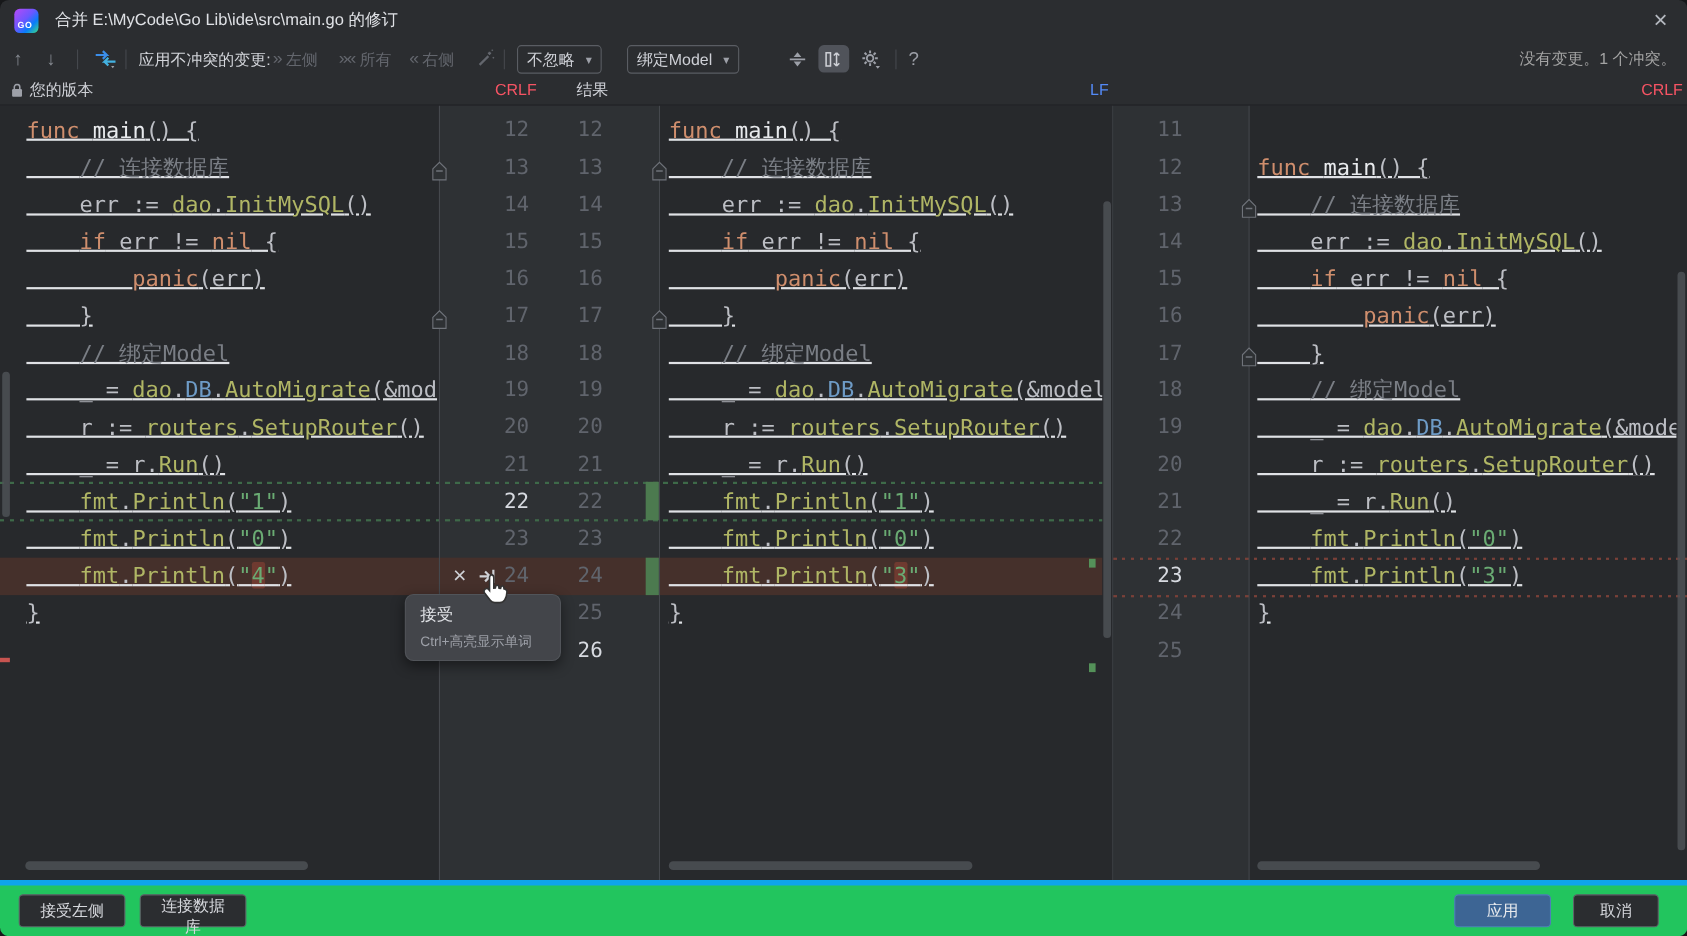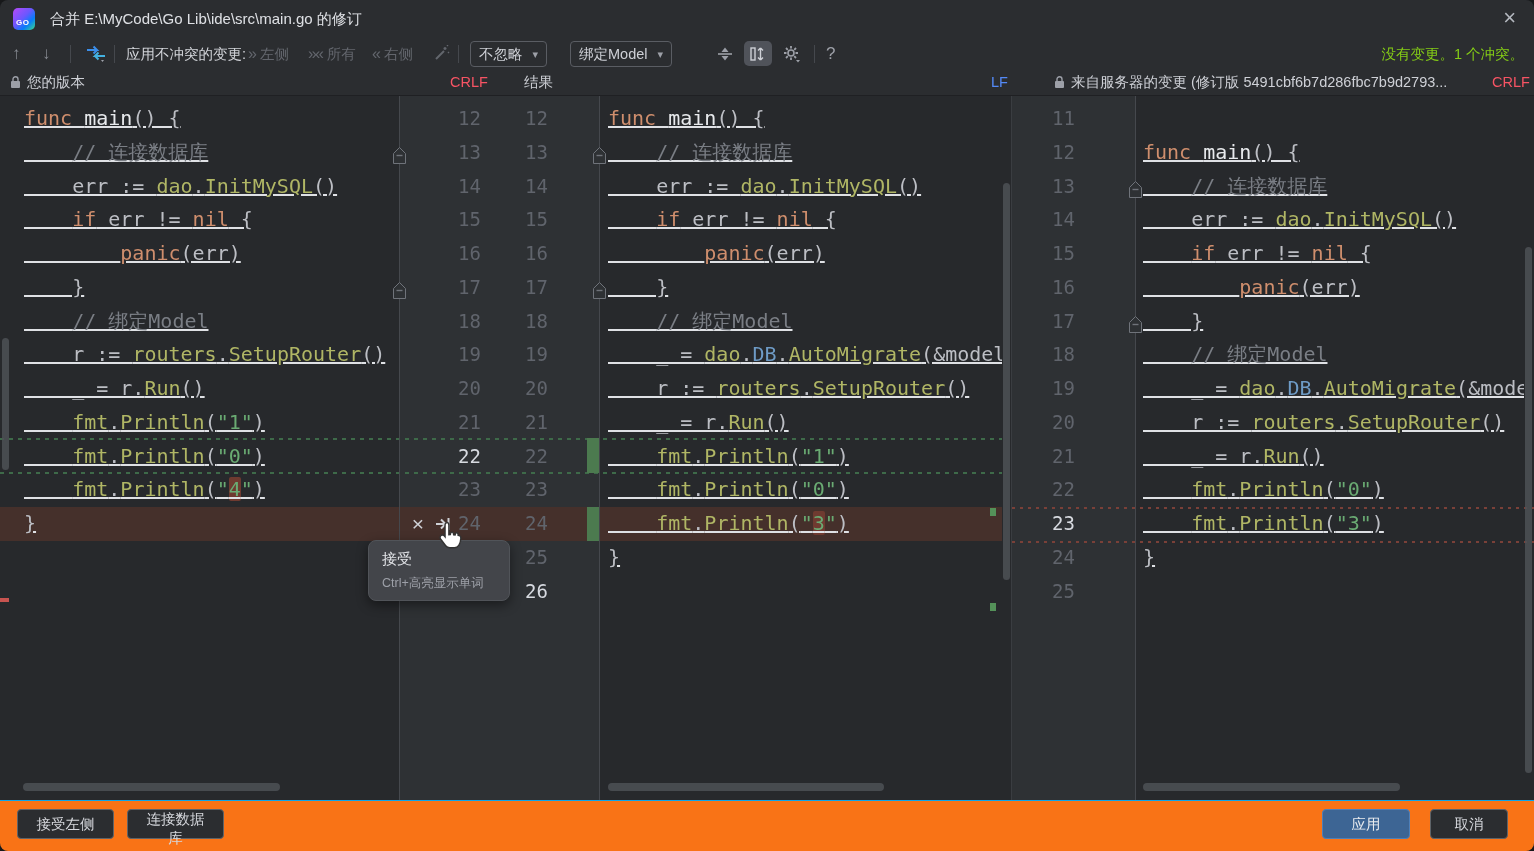--- a/index.html
+++ b/index.html
@@ -18,21 +18,21 @@
   .tb{position:absolute;top:0;height:32px;display:flex;align-items:center;}
   .tb-sep{position:absolute;top:7px;width:1px;height:18px;background:#45484D;}
   .arrow-ico{color:#878B92;font-size:17px;}
   .dim{color:#63666D;}
   .chev{font-size:16px;letter-spacing:-2px;margin-right:5px;color:#63666D;}
   .combo{position:absolute;top:3px;height:24px;border:1px solid #5A5D63;border-radius:4px;
     display:flex;align-items:center;padding:0 8px;color:#CED0D6;background:#2B2D30;}
   .combo .caret{margin-left:10px;color:#9DA0A8;font-size:11px;}
   .tb-toggle{position:absolute;top:3px;width:28px;height:25px;background:#50535A;border-radius:5px;
     display:flex;align-items:center;justify-content:center;}
-  .status-right{position:absolute;right:10px;top:0;height:32px;line-height:32px;font-size:14.5px;color:#84cc16;}
+  .status-right{position:absolute;right:10px;top:0;height:32px;line-height:32px;font-size:14.5px;color:#a3a3a3;}
   
   .colheaders{position:absolute;top:70px;left:0;right:0;height:26px;font-size:14.5px;border-bottom:1px solid #1F2023;box-sizing:border-box;}
   .ch{position:absolute;top:0;height:25px;line-height:25px;display:flex;align-items:center;color:#CED0D6;}
   .eol-red{color:#F75464;}
   .eol-blue{color:#548AF7;}
   
   .editors{position:absolute;top:96px;left:0;width:1534px;height:704px;background:#27292C;overflow:hidden;}
   .gutter-bg{position:absolute;top:0;height:704px;background:#2E3134;}
   .vline{position:absolute;top:0;width:1px;height:704px;background:#45484D;}
   .pane{position:absolute;top:0;height:704px;padding-top:6px;box-sizing:border-box;overflow:hidden;text-decoration:underline;}
@@ -56,21 +56,21 @@
   .tick-red{position:absolute;left:0;top:502px;width:9px;height:4px;background:#C75450;}
   .gutter-x{position:absolute;left:407px;top:413px;width:22px;height:30px;line-height:30px;
     text-align:center;font-size:21px;color:#CFD1D6;}
   .accept-ico{position:absolute;left:434px;top:419px;}
   .cursor{position:absolute;left:436px;top:424px;z-index:30;}
   .tooltip{position:absolute;left:368px;top:444px;width:142px;height:61px;background:#43454A;
     border:1px solid #515459;border-radius:8px;box-shadow:0 4px 12px rgba(0,0,0,.45);z-index:25;box-sizing:border-box;}
   .tooltip .t1{margin:9px 0 0 13px;font-size:15px;color:#E1E3E7;}
   .tooltip .t2{margin:6px 0 0 13px;font-size:12.5px;color:#9DA0A8;}
   
-  .bottombar{position:absolute;left:0;right:0;top:800px;height:51px;background:#f97316;border-top:1px solid #0ea5e9;box-sizing:border-box;}
+  .bottombar{position:absolute;left:0;right:0;top:800px;height:51px;background:#22c55e;border-top:5px solid #0ea5e9;box-sizing:border-box;}
   .btn{position:absolute;top:8px;height:30px;border:1px solid #5E6368;border-radius:4px;background:#2B2D30;
     color:#D5D7DC;font-size:14.5px;font-family:"Liberation Sans",sans-serif;padding:0 14px;}
   .btn.primary{background:#3D6594;border-color:#4E7FB8;color:#E9EBEE;}
   svg{display:block;}
 </style>
 </head>
 <body>
 
 <div class="window">
 
@@ -157,27 +157,20 @@
     <div class="ch" style="left:10px;">
       <svg width="11" height="13" viewBox="0 0 11 13" style="margin-right:6px;">
         <rect x="1" y="5" width="9" height="7" rx="1" fill="#9DA0A8"></rect>
         <path d="M3 5 V3.2 a2.5 2.5 0 0 1 5 0 V5" fill="none" stroke="#9DA0A8" stroke-width="1.4"></path>
       </svg>
       <span>您的版本</span>
     </div>
     <div class="ch eol-red" style="left:450px;">CRLF</div>
     <div class="ch" style="left:524px;">结果</div>
     <div class="ch eol-blue" style="left:991px;">LF</div>
-    <div class="ch" style="left:1054px;">
-      <svg width="11" height="13" viewBox="0 0 11 13" style="margin-right:6px;">
-        <rect x="1" y="5" width="9" height="7" rx="1" fill="#9DA0A8"></rect>
-        <path d="M3 5 V3.2 a2.5 2.5 0 0 1 5 0 V5" fill="none" stroke="#9DA0A8" stroke-width="1.4"></path>
-      </svg>
-      <span>来自服务器的变更 (修订版 5491cbf6b7d286fbc7b9d2793...</span>
-    </div>
     <div class="ch eol-red" style="left:1492px;">CRLF</div>
   </div>
 
   <div class="editors">
 
     <div class="gutter-bg" style="left:399px;width:200px;"></div>
     <div class="gutter-bg" style="left:1011px;width:124px;"></div>
 
     <div class="conflict-fill"></div>
 
@@ -195,20 +188,21 @@
     <div class="vline" style="left:1135px;"></div>
 
     <div class="pane" style="left:0;width:399px;padding-left:24px;">
         <div class="cl"><span class="tk-k">func </span><span class="tk-m">main</span><span class="tk-d">() {</span></div>
         <div class="cl"><span class="tk-d">    </span><span class="tk-c">// 连接数据库</span></div>
         <div class="cl"><span class="tk-d">    err := </span><span class="tk-f">dao</span><span class="tk-d">.</span><span class="tk-f">InitMySQL</span><span class="tk-d">()</span></div>
         <div class="cl"><span class="tk-d">    </span><span class="tk-k">if</span><span class="tk-d"> err != </span><span class="tk-k">nil</span><span class="tk-d"> {</span></div>
         <div class="cl"><span class="tk-d">        </span><span class="tk-k">panic</span><span class="tk-d">(err)</span></div>
         <div class="cl"><span class="tk-d">    }</span></div>
         <div class="cl"><span class="tk-d">    </span><span class="tk-c">// 绑定Model</span></div>
+        <div class="cl"><span class="tk-d">    _ = </span><span class="tk-f">dao</span><span class="tk-d">.</span><span class="tk-v">DB</span><span class="tk-d">.</span><span class="tk-f">AutoMigrate</span><span class="tk-d">(&amp;mod</span></div>
         <div class="cl"><span class="tk-d">    r := </span><span class="tk-f">routers</span><span class="tk-d">.</span><span class="tk-f">SetupRouter</span><span class="tk-d">()</span></div>
         <div class="cl"><span class="tk-d">    _ = r.</span><span class="tk-f">Run</span><span class="tk-d">()</span></div>
         <div class="cl"><span class="tk-d">    </span><span class="tk-f">fmt</span><span class="tk-d">.</span><span class="tk-f">Println</span><span class="tk-d">(</span><span class="tk-s">"1"</span><span class="tk-d">)</span></div>
         <div class="cl"><span class="tk-d">    </span><span class="tk-f">fmt</span><span class="tk-d">.</span><span class="tk-f">Println</span><span class="tk-d">(</span><span class="tk-s">"0"</span><span class="tk-d">)</span></div>
         <div class="cl"><span class="tk-d">    </span><span class="tk-f">fmt</span><span class="tk-d">.</span><span class="tk-f">Println</span><span class="tk-d">(</span><span class="tk-s">"</span><span class="tk-s wbg">4</span><span class="tk-s">"</span><span class="tk-d">)</span></div>
         <div class="cl"><span class="tk-d">}</span></div>
         <div class="cl"></div>
       </div>
     <div class="pane" style="left:599px;width:403px;padding-left:9px;">
         <div class="cl"><span class="tk-k">func </span><span class="tk-m">main</span><span class="tk-d">() {</span></div>

